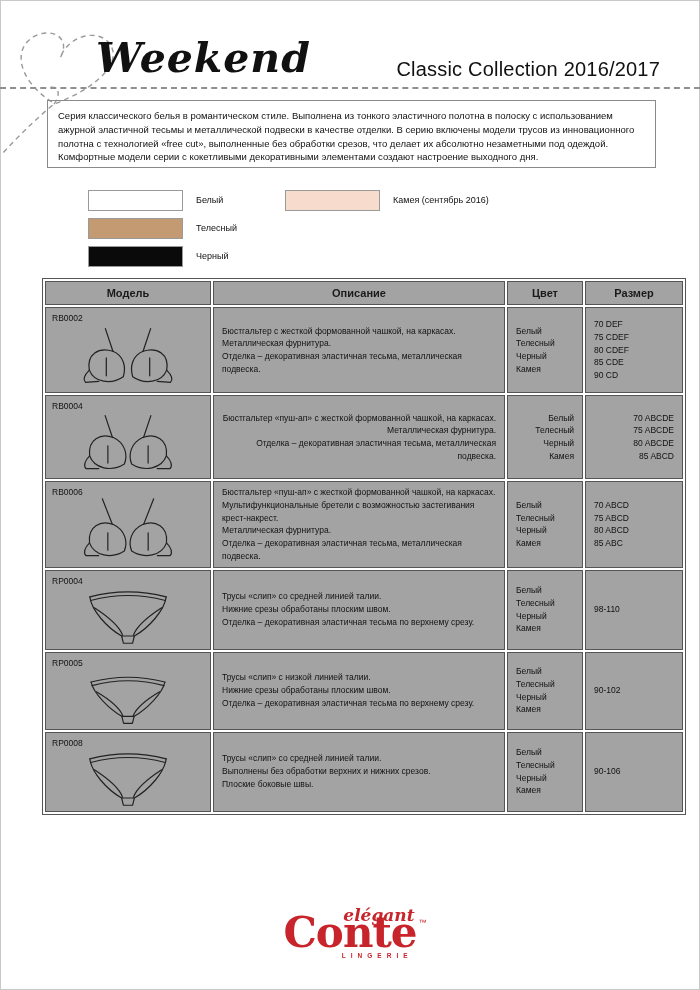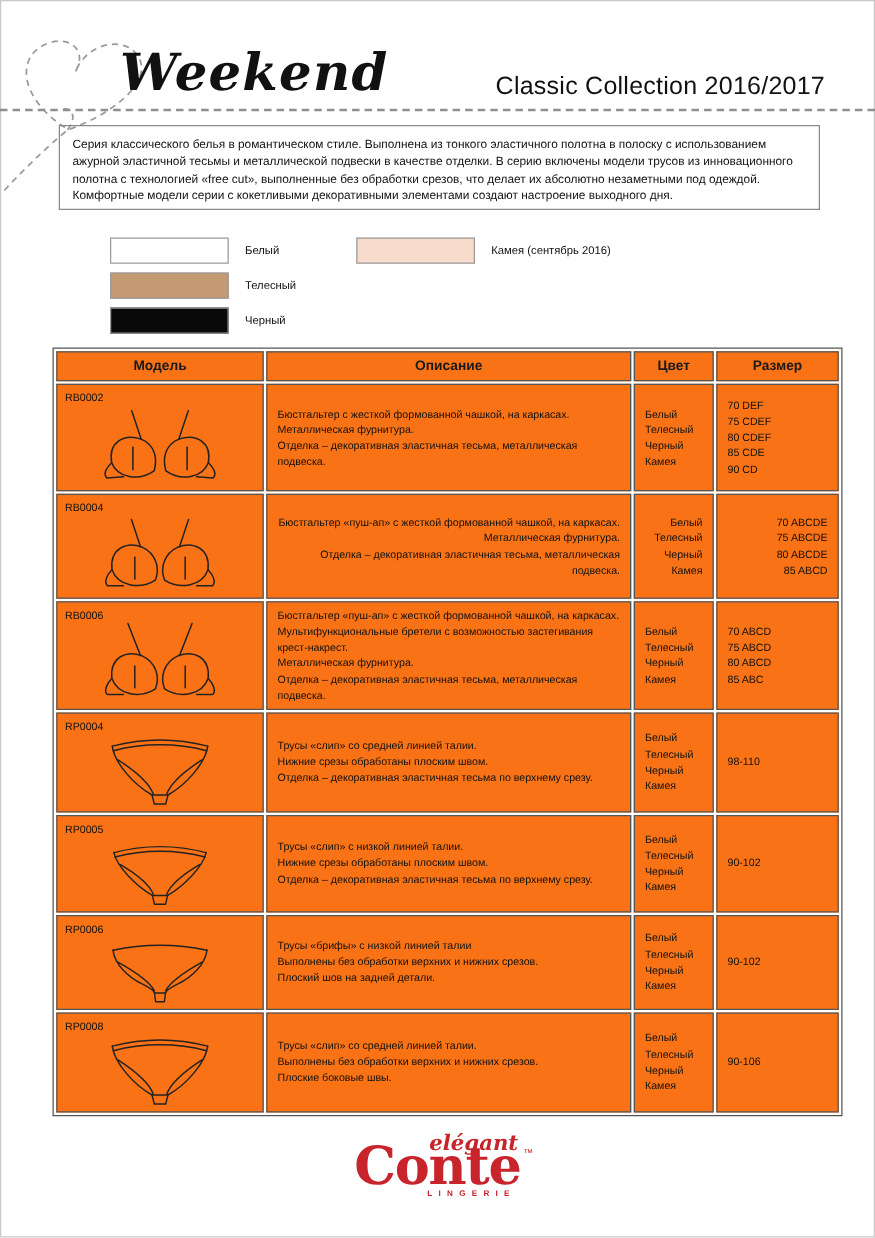--- a/index.html
+++ b/index.html
@@ -34,25 +34,25 @@
   .legend-swatch{width:95px;height:21px;border:1px solid #9a9a9a;box-sizing:border-box;}
   .legend-label{position:absolute;left:108px;top:5px;font-size:9px;white-space:nowrap;color:#111;}
   .li-1{left:88px;top:190px;}
   .li-2{left:88px;top:218px;}
   .li-3{left:88px;top:246px;}
   .li-4{left:285px;top:190px;}
 
   
   .catalog{position:absolute;left:42px;top:278px;}
   table{border-collapse:separate;border-spacing:2px;border:1px solid #555;background:#fff;}
-  th,td{border:1px solid #555;box-sizing:border-box;vertical-align:middle;background:#f97316;}
+  th,td{border:1px solid #555;box-sizing:border-box;vertical-align:middle;background:#a3a3a3;}
   th{height:24px;font-size:11px;font-weight:700;text-align:center;padding:2px 4px;}
   .col-model{width:166px;}
   .col-desc{width:292px;}
-  .col-color{width:64px;}
+  .col-color{width:76px;}
   .col-size{width:98px;}
   td.model-cell{position:relative;vertical-align:top;}
   .model-code{position:absolute;top:5px;left:6px;font-size:8.5px;color:#111;}
   .art{display:block;margin:14px auto 2px;}
   td.desc-cell,td.color-cell,td.size-cell{
     font-size:8.5px;line-height:1.5;padding:4px 8px;white-space:pre-line;color:#111;
   }
   tbody tr:nth-child(1) td{height:80px;}
   tbody tr:nth-child(2) td{height:74px;text-align:right;}
   tbody tr:nth-child(3) td{height:76px;}
@@ -276,36 +276,20 @@
 Нижние срезы обработаны плоским швом.
 Отделка – декоративная эластичная тесьма по верхнему срезу.</td>
       <td class="color-cell">Белый
 Телесный
 Черный
 Камея</td>
       <td class="size-cell">90-102</td>
     </tr>
     <tr>
       <td class="model-cell">
-        <div class="model-code">RP0006</div>
-        <svg class="art" width="96" height="56" viewBox="0 0 100 64">
-              <use href="#panty-brief"></use>
-            </svg>
-      </td>
-      <td class="desc-cell">Трусы «брифы» с низкой линией талии
-Выполнены без обработки верхних и нижних срезов.
-Плоский шов на задней детали.</td>
-      <td class="color-cell">Белый
-Телесный
-Черный
-Камея</td>
-      <td class="size-cell">90-102</td>
-    </tr>
-    <tr>
-      <td class="model-cell">
         <div class="model-code">RP0008</div>
         <svg class="art" width="96" height="60" viewBox="0 0 100 66">
               <use href="#panty-slip"></use>
             </svg>
       </td>
       <td class="desc-cell">Трусы «слип» со средней линией талии.
 Выполнены без обработки верхних и нижних срезов.
 Плоские боковые швы.</td>
       <td class="color-cell">Белый
 Телесный

